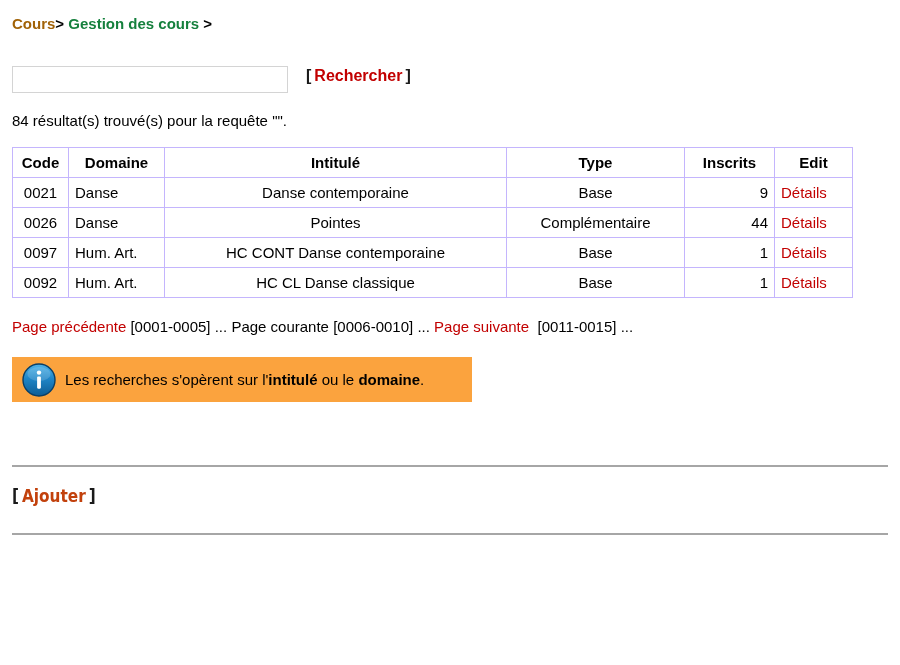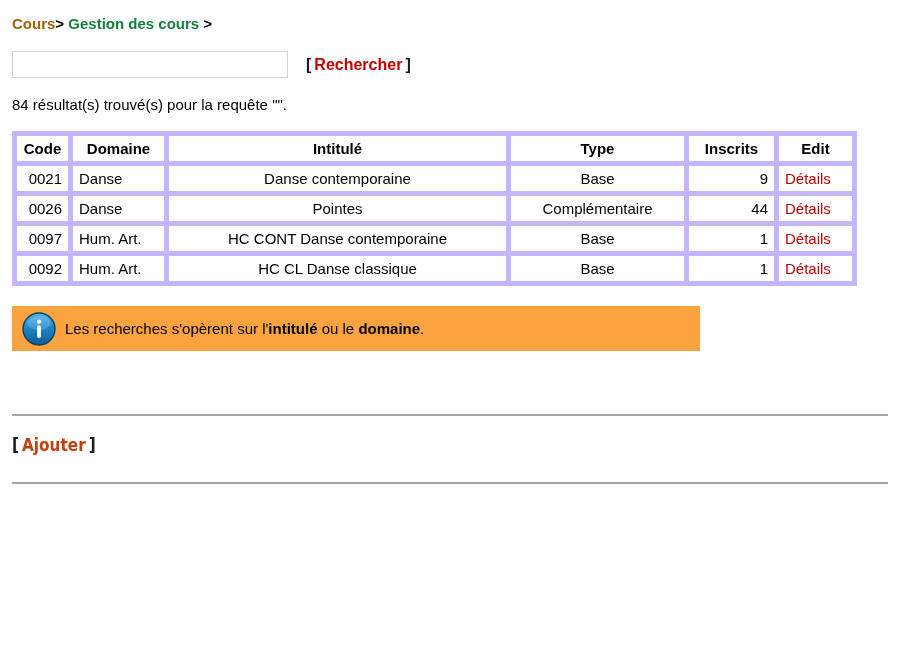--- a/index.html
+++ b/index.html
@@ -37,23 +37,23 @@
   }
   .breadcrumb .crumb-sep {
     color: #000000;
   }
   .breadcrumb .crumb-current {
     color: #15803d;
   }
 
   
   .search-row {
-    margin-top: 16px;
+    margin-top: 32px;
     display: flex;
-    align-items: center;
+    align-items: flex-start;
     height: 29px;
   }
   .search-input {
     width: 276px;
     height: 27px;
     box-sizing: border-box;
     border: 1px solid #d4d4d4;
     background: #ffffff;
     font-family: "Liberation Sans", sans-serif;
     font-size: 14px;
@@ -88,40 +88,40 @@
   
   .results-table {
     margin-top: 16px;
     border-collapse: collapse;
     width: 840px;
     table-layout: fixed;
     font-size: 15px;
   }
   .results-table th,
   .results-table td {
-    border: 5px solid #c4b5fd;
+    border: 1px solid #c4b5fd;
     padding: 3px 6px;
     height: 30px;
     box-sizing: border-box;
     vertical-align: middle;
     overflow: hidden;
     white-space: nowrap;
   }
   .results-table th {
     font-weight: bold;
     text-align: center;
   }
   .col-code      { width: 56px;  }
   .col-domaine   { width: 96px;  }
   .col-intitule  { width: 342px; }
   .col-type      { width: 178px; }
   .col-inscrits  { width: 90px;  }
   .col-edit      { width: 78px;  }
 
-  td.cell-code     { text-align: right; }
+  td.cell-code     { text-align: center; }
   td.cell-domaine  { text-align: left;  }
   td.cell-intitule { text-align: center;  }
   td.cell-type     { text-align: center;  }
   td.cell-inscrits { text-align: right; }
   td.cell-edit     { text-align: left; }
 
   .detail-link {
     color: #c20000;
     text-decoration: none;
     cursor: pointer;
@@ -138,21 +138,21 @@
     color: #c20000;
     text-decoration: none;
     cursor: pointer;
   }
   .pagination .plain { color: #000000; }
 
   
   .info-banner {
     margin-top: 20px;
     background: #fba33e;
-    width: 688px;
+    width: 460px;
     height: 45px;
     box-sizing: border-box;
     display: flex;
     align-items: center;
     padding-left: 10px;
   }
   .info-icon {
     width: 34px;
     height: 34px;
     flex: 0 0 34px;
@@ -260,20 +260,21 @@
           <td class="cell-code">0092</td>
           <td class="cell-domaine">Hum. Art.</td>
           <td class="cell-intitule">HC CL Danse classique</td>
           <td class="cell-type">Base</td>
           <td class="cell-inscrits">1</td>
           <td class="cell-edit"><a class="detail-link">Détails</a></td>
         </tr>
       </tbody>
   </table>
 
+  <div class="pagination"><a>Page précédente</a> <span class="plain">[0001-0005]</span> <span class="plain">...</span> <span class="plain">Page courante</span> <span class="plain">[0006-0010]</span> <span class="plain">...</span> <a>Page suivante</a>&nbsp; <span class="plain">[0011-0015]</span> <span class="plain">...</span></div>
 
   <div class="info-banner">
     <span class="info-icon">
       <svg width="34" height="34" viewBox="0 0 34 34" xmlns="http://www.w3.org/2000/svg">
         <defs>
           <linearGradient id="ig" x1="0" y1="0" x2="0" y2="1">
             <stop offset="0%" stop-color="#4fb3e8"></stop>
             <stop offset="45%" stop-color="#1f86c8"></stop>
             <stop offset="100%" stop-color="#0d5c94"></stop>
           </linearGradient>

